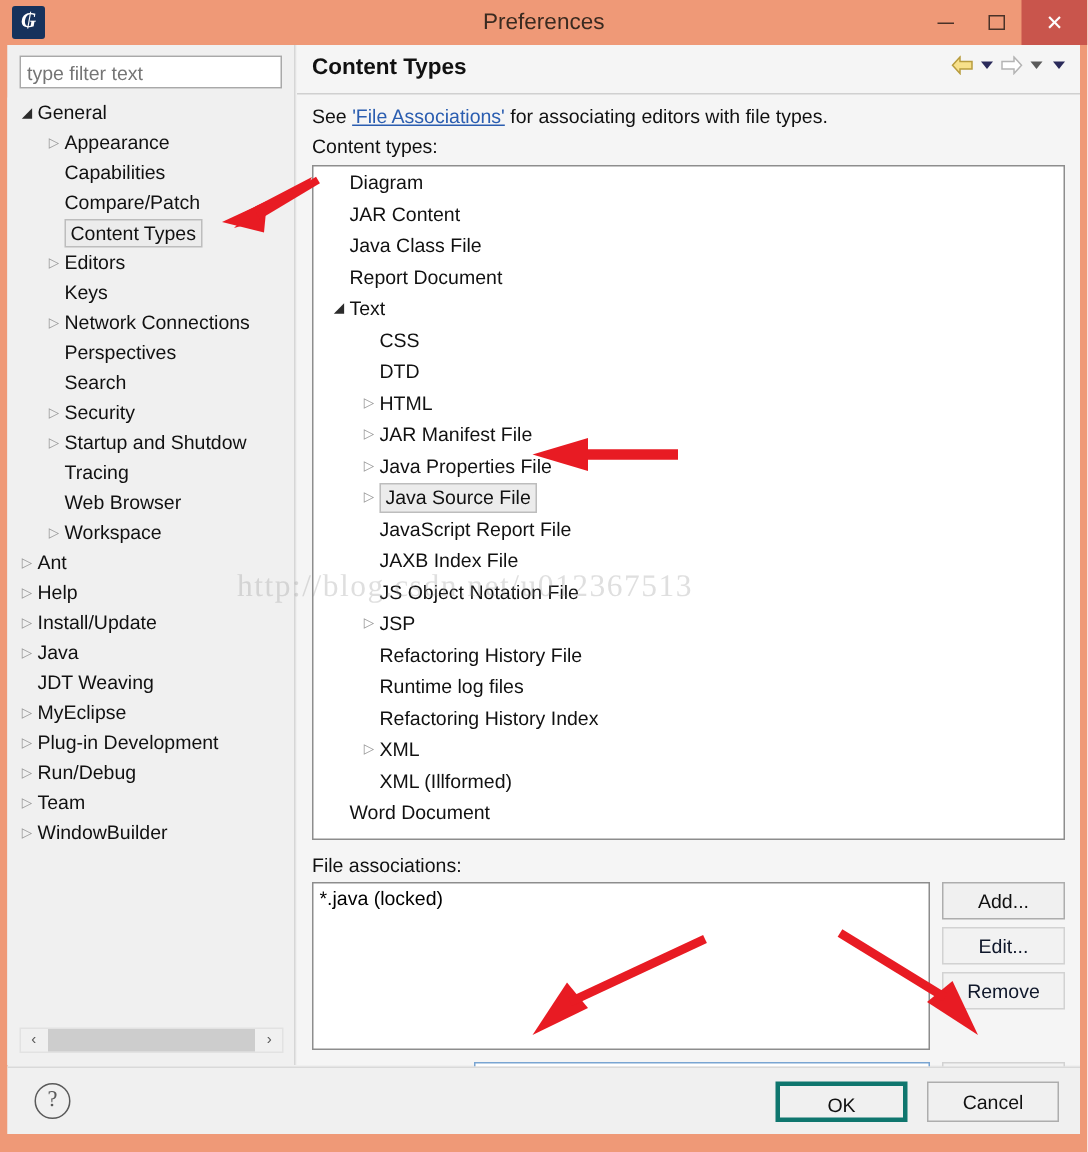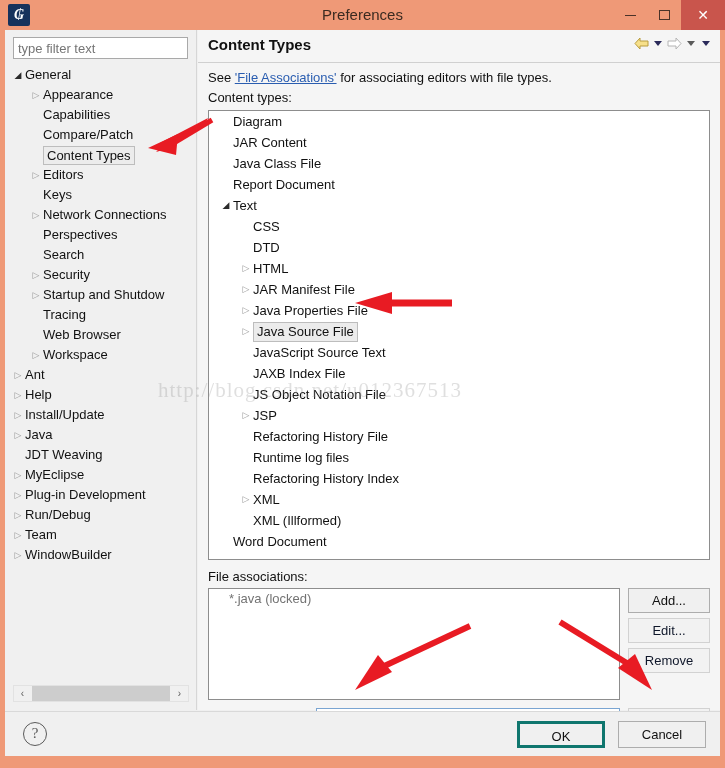--- a/index.html
+++ b/index.html
@@ -277,22 +277,21 @@
     width: 412px; height: 112px;
     background: #ffffff;
     border: 1px solid #8d8d8d;
     box-sizing: border-box;
     overflow: hidden;
   }
   .fa-item {
     height: 20px; line-height: 20px;
     padding-left: 4px;
     font-size: 13px;
-    color: #737373;
-    margin-left: 16px;
+    color: #000000;
   }
   .side-btns {
     position: absolute;
     left: 430px; top: 558px;
     width: 82px;
   }
   .btn {
     display: block;
     width: 82px; height: 25px;
     margin-bottom: 5px;
@@ -490,21 +489,21 @@
           <div class="ct-row"><span class="cl0"><span class="tw empty">&nbsp;</span><span class="ctlabel">JAR Content</span></span></div>
           <div class="ct-row"><span class="cl0"><span class="tw empty">&nbsp;</span><span class="ctlabel">Java Class File</span></span></div>
           <div class="ct-row"><span class="cl0"><span class="tw empty">&nbsp;</span><span class="ctlabel">Report Document</span></span></div>
           <div class="ct-row"><span class="cl0"><span class="tw expanded">◢</span><span class="ctlabel">Text</span></span></div>
           <div class="ct-row"><span class="cl1"><span class="tw empty">&nbsp;</span><span class="ctlabel">CSS</span></span></div>
           <div class="ct-row"><span class="cl1"><span class="tw empty">&nbsp;</span><span class="ctlabel">DTD</span></span></div>
           <div class="ct-row"><span class="cl1"><span class="tw collapsed">▷</span><span class="ctlabel">HTML</span></span></div>
           <div class="ct-row"><span class="cl1"><span class="tw collapsed">▷</span><span class="ctlabel">JAR Manifest File</span></span></div>
           <div class="ct-row"><span class="cl1"><span class="tw collapsed">▷</span><span class="ctlabel">Java Properties File</span></span></div>
           <div class="ct-row selected"><span class="cl1"><span class="tw collapsed">▷</span><span class="ctlabel">Java Source File</span></span></div>
-          <div class="ct-row"><span class="cl1"><span class="tw empty">&nbsp;</span><span class="ctlabel">JavaScript Source Text</span></span></div>
+          <div class="ct-row"><span class="cl1"><span class="tw empty">&nbsp;</span><span class="ctlabel">JavaScript Report File</span></span></div>
           <div class="ct-row"><span class="cl1"><span class="tw empty">&nbsp;</span><span class="ctlabel">JAXB Index File</span></span></div>
           <div class="ct-row"><span class="cl1"><span class="tw empty">&nbsp;</span><span class="ctlabel">JS Object Notation File</span></span></div>
           <div class="ct-row"><span class="cl1"><span class="tw collapsed">▷</span><span class="ctlabel">JSP</span></span></div>
           <div class="ct-row"><span class="cl1"><span class="tw empty">&nbsp;</span><span class="ctlabel">Refactoring History File</span></span></div>
           <div class="ct-row"><span class="cl1"><span class="tw empty">&nbsp;</span><span class="ctlabel">Runtime log files</span></span></div>
           <div class="ct-row"><span class="cl1"><span class="tw empty">&nbsp;</span><span class="ctlabel">Refactoring History Index</span></span></div>
           <div class="ct-row"><span class="cl1"><span class="tw collapsed">▷</span><span class="ctlabel">XML</span></span></div>
           <div class="ct-row"><span class="cl1"><span class="tw empty">&nbsp;</span><span class="ctlabel">XML (Illformed)</span></span></div>
           <div class="ct-row"><span class="cl0"><span class="tw empty">&nbsp;</span><span class="ctlabel">Word Document</span></span></div>
         </div>

